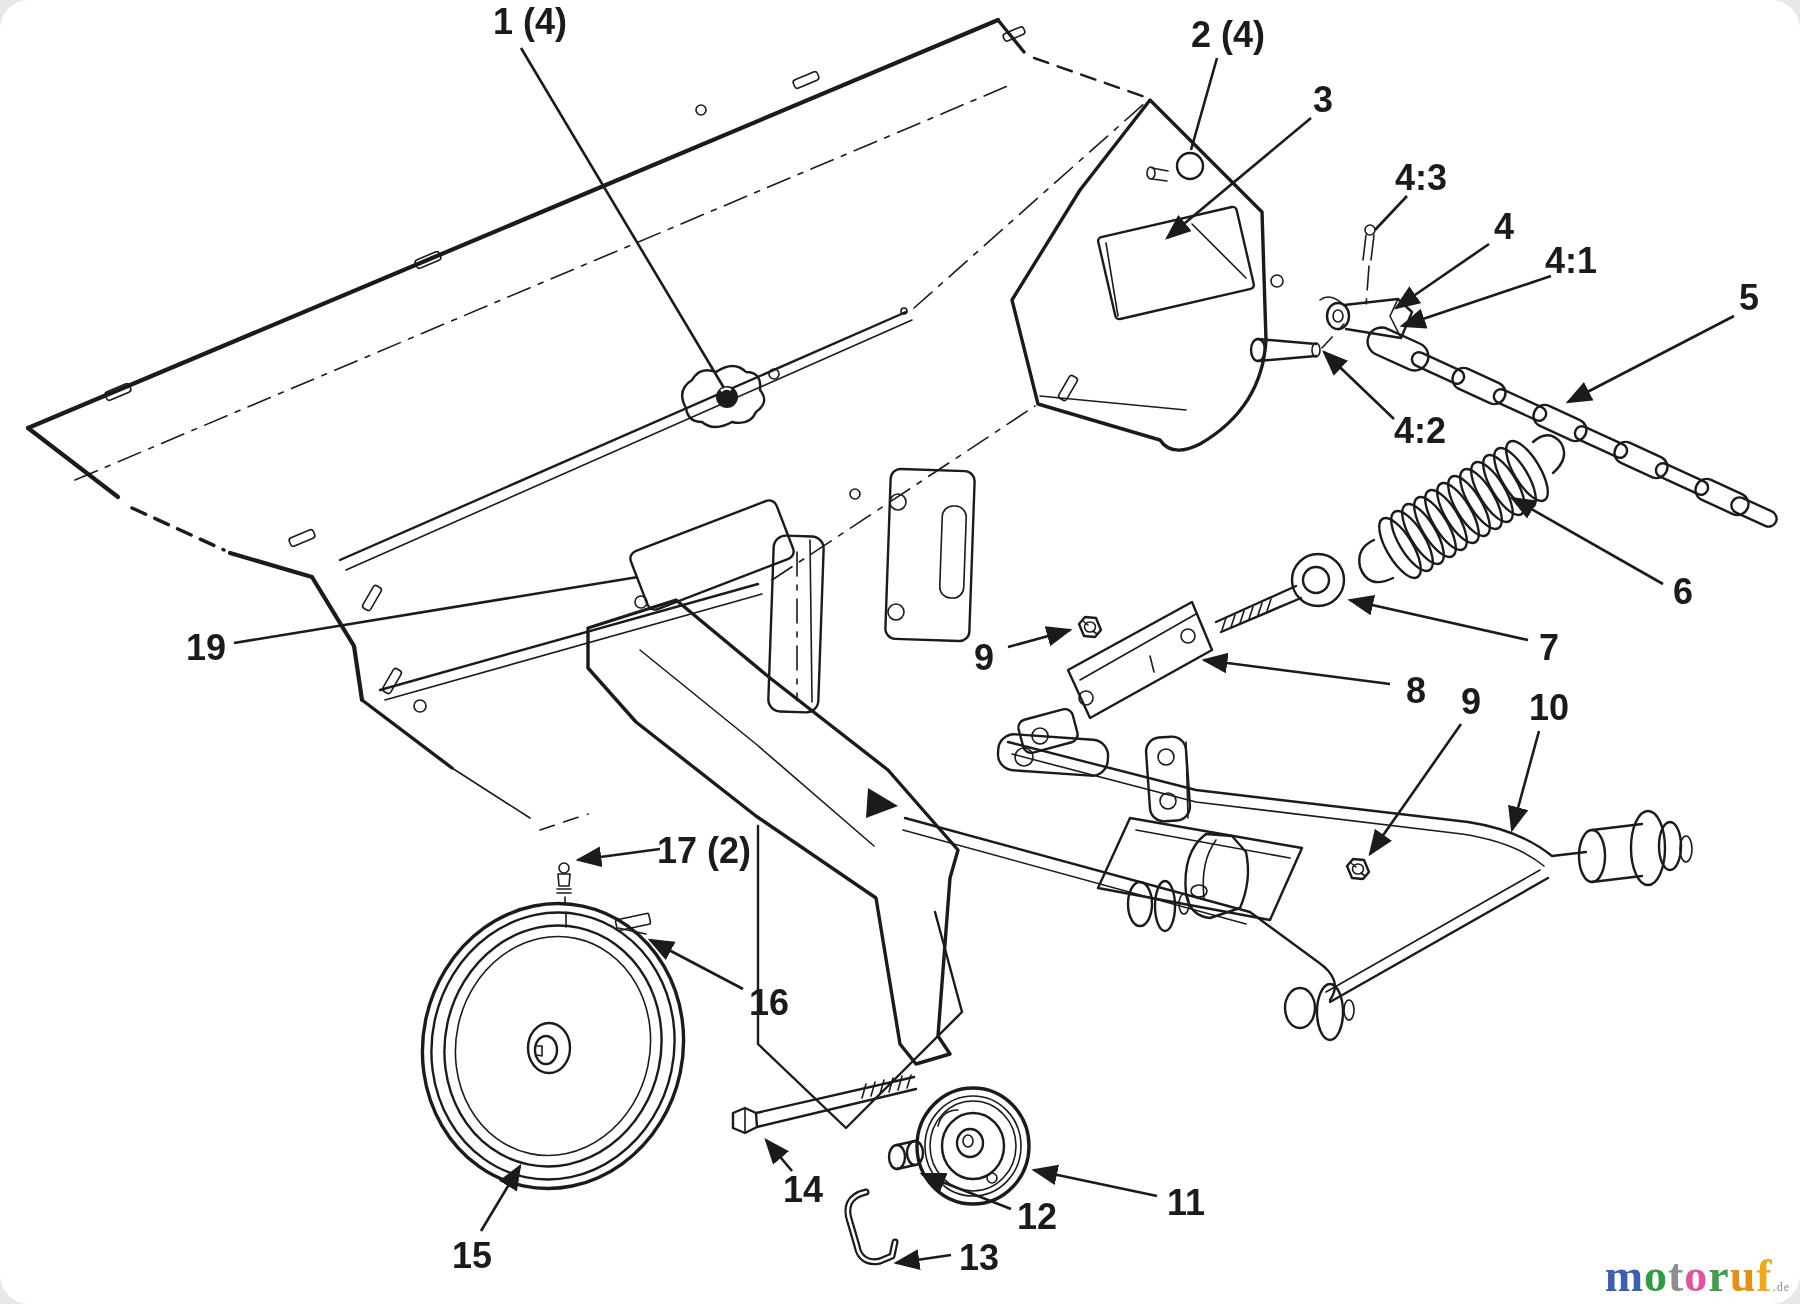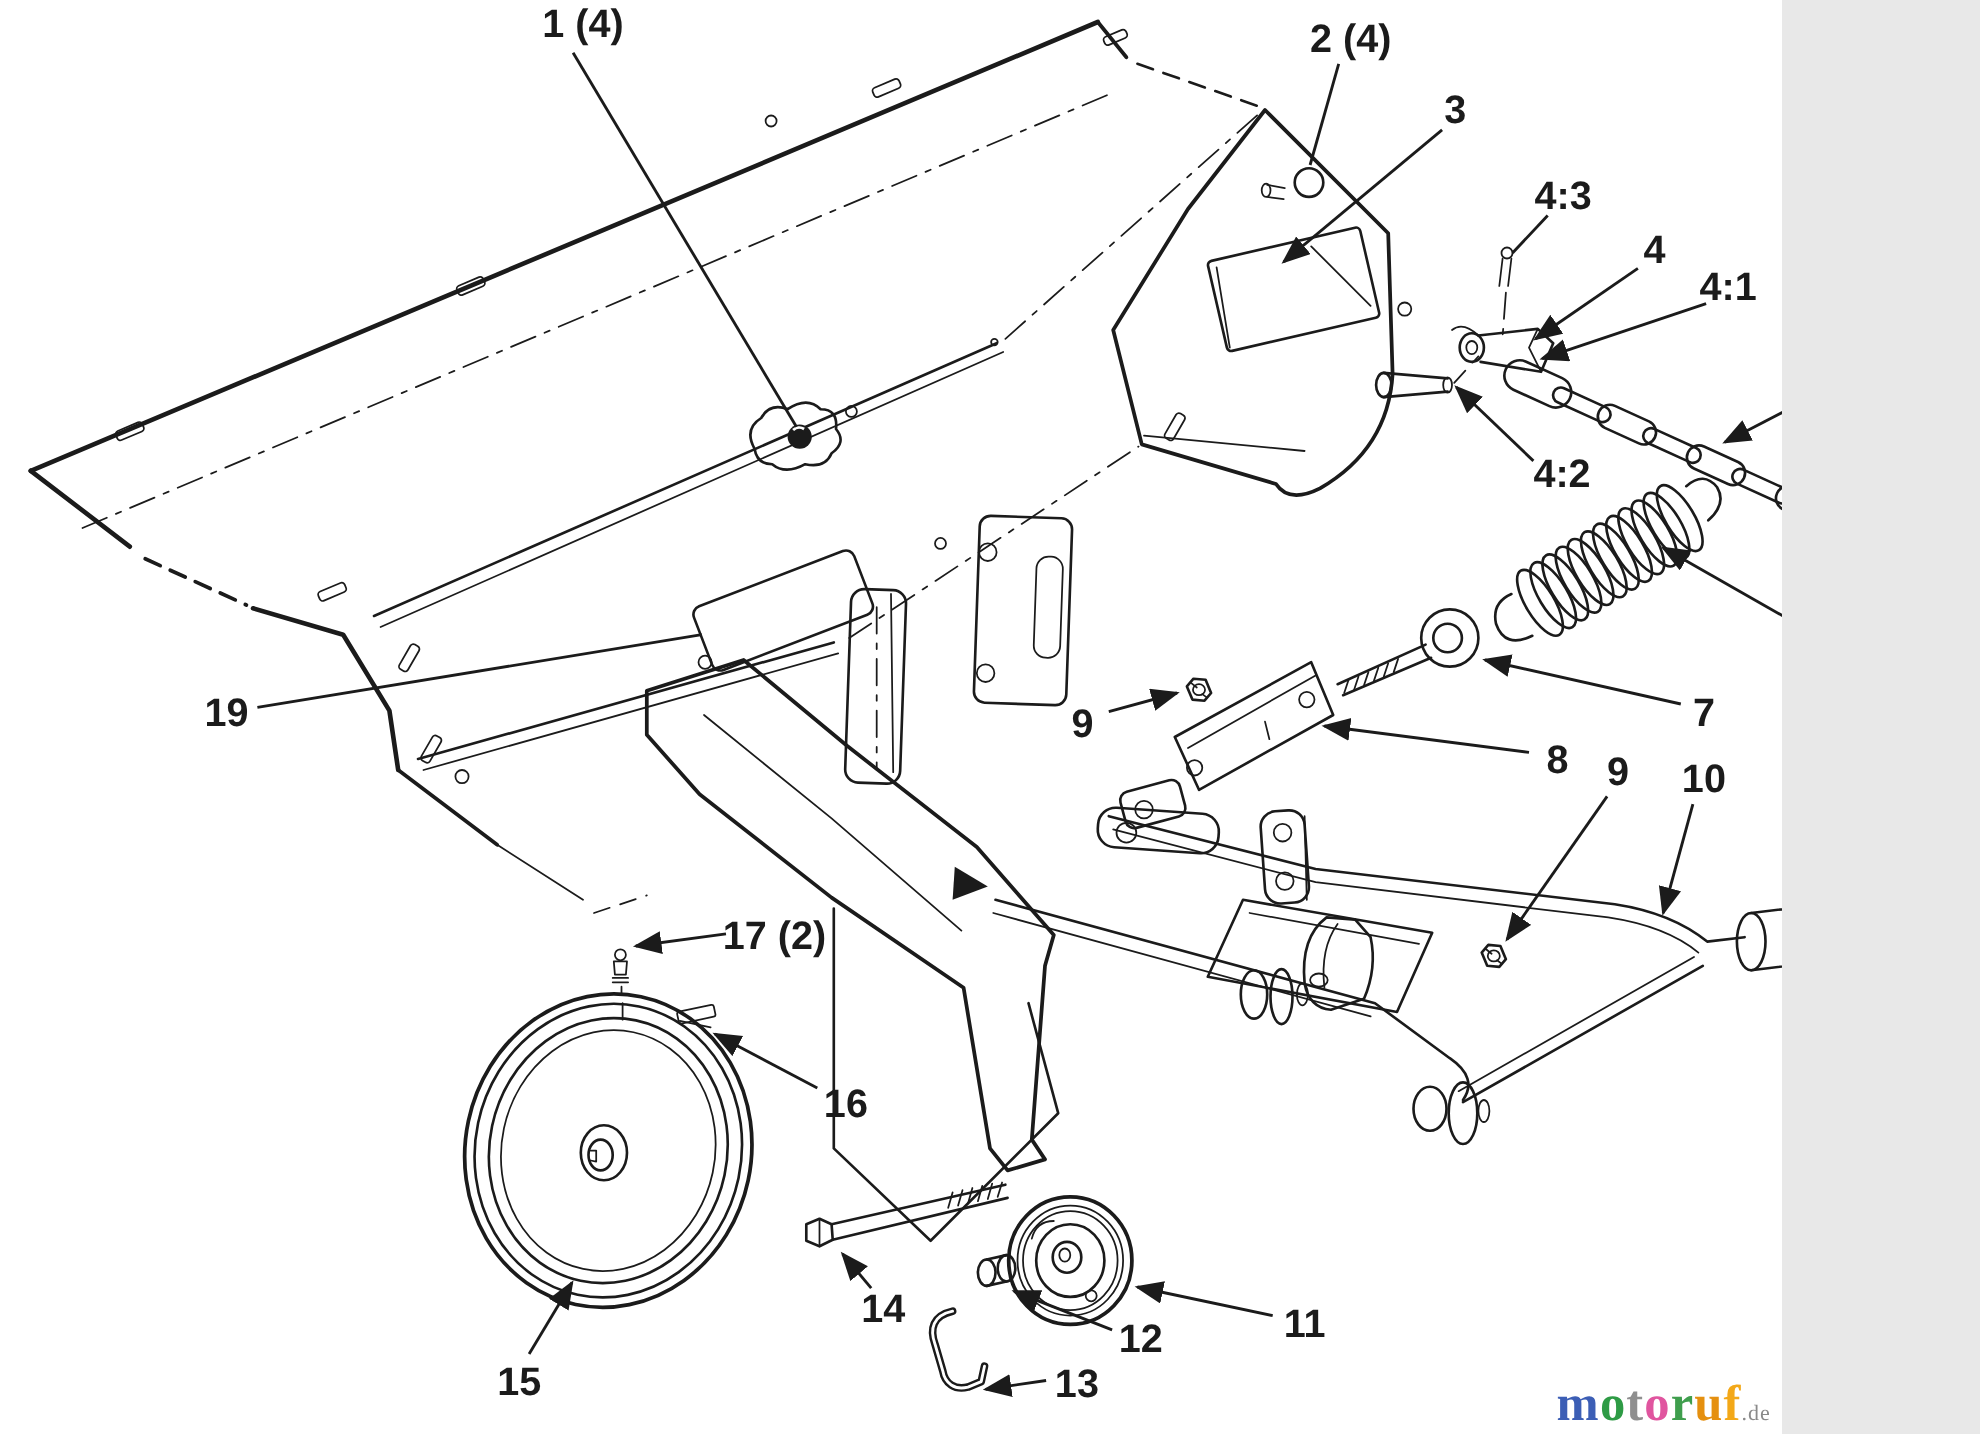--- a/index.html
+++ b/index.html
@@ -1,29 +1,29 @@
 <!DOCTYPE html>
 <html style="--bg: #ffffff; --ink: #1b1b1b;"><head>
 <meta charset="utf-8">
 <style>
   :root { --bg:#ffffff; --ink:#1b1b1b; }
   html,body { margin:0; padding:0; background:#e8e8e8; }
-  #stage { position:relative; width:1620px; height:1304px; background:var(--bg); overflow:hidden;
-           font-family:"Liberation Sans", sans-serif; }
+  #stage { position:relative; width:1800px; height:1304px; background:var(--bg); overflow:hidden;
+           font-family:"Liberation Sans", sans-serif;border-radius:29px; }
   svg { position:absolute; left:0; top:0; }
   .st  { stroke:var(--ink); fill:none; stroke-width:2.4; stroke-linecap:round; stroke-linejoin:round; }
   .w1  { stroke-width:1.6; } .w3 { stroke-width:3.4; } .w4 { stroke-width:4.2; }
   .dd  { stroke-dasharray:24 9 5 9; }     
   .dsh { stroke-dasharray:15 10; }        
   .fillink { fill:var(--ink); stroke:none; }
   .ldr { stroke:var(--ink); stroke-width:2.6; fill:none; }
   .co  { font:bold 36px "Liberation Sans",sans-serif; fill:var(--ink); text-anchor:middle; }
   #watermark { position:absolute; right:10px; bottom:2px; font-family:"Liberation Serif",serif;
                font-weight:bold; font-size:46px; letter-spacing:1px; user-select:none; }
-  #watermark .suffix { font-size:20px; font-weight:normal; }
+  #watermark .suffix { font-size:12px; font-weight:normal; }
 </style>
 </head>
 <body>
 
 <div id="stage">
 <svg width="1800" height="1304" viewBox="0 0 1800 1304">
   <defs>
     <marker id="arw" markerWidth="11" markerHeight="9" refX="9" refY="4" orient="auto">
       <path d="M0,0 L10,4 L0,8 Z" fill="#1b1b1b"></path>
     </marker>

